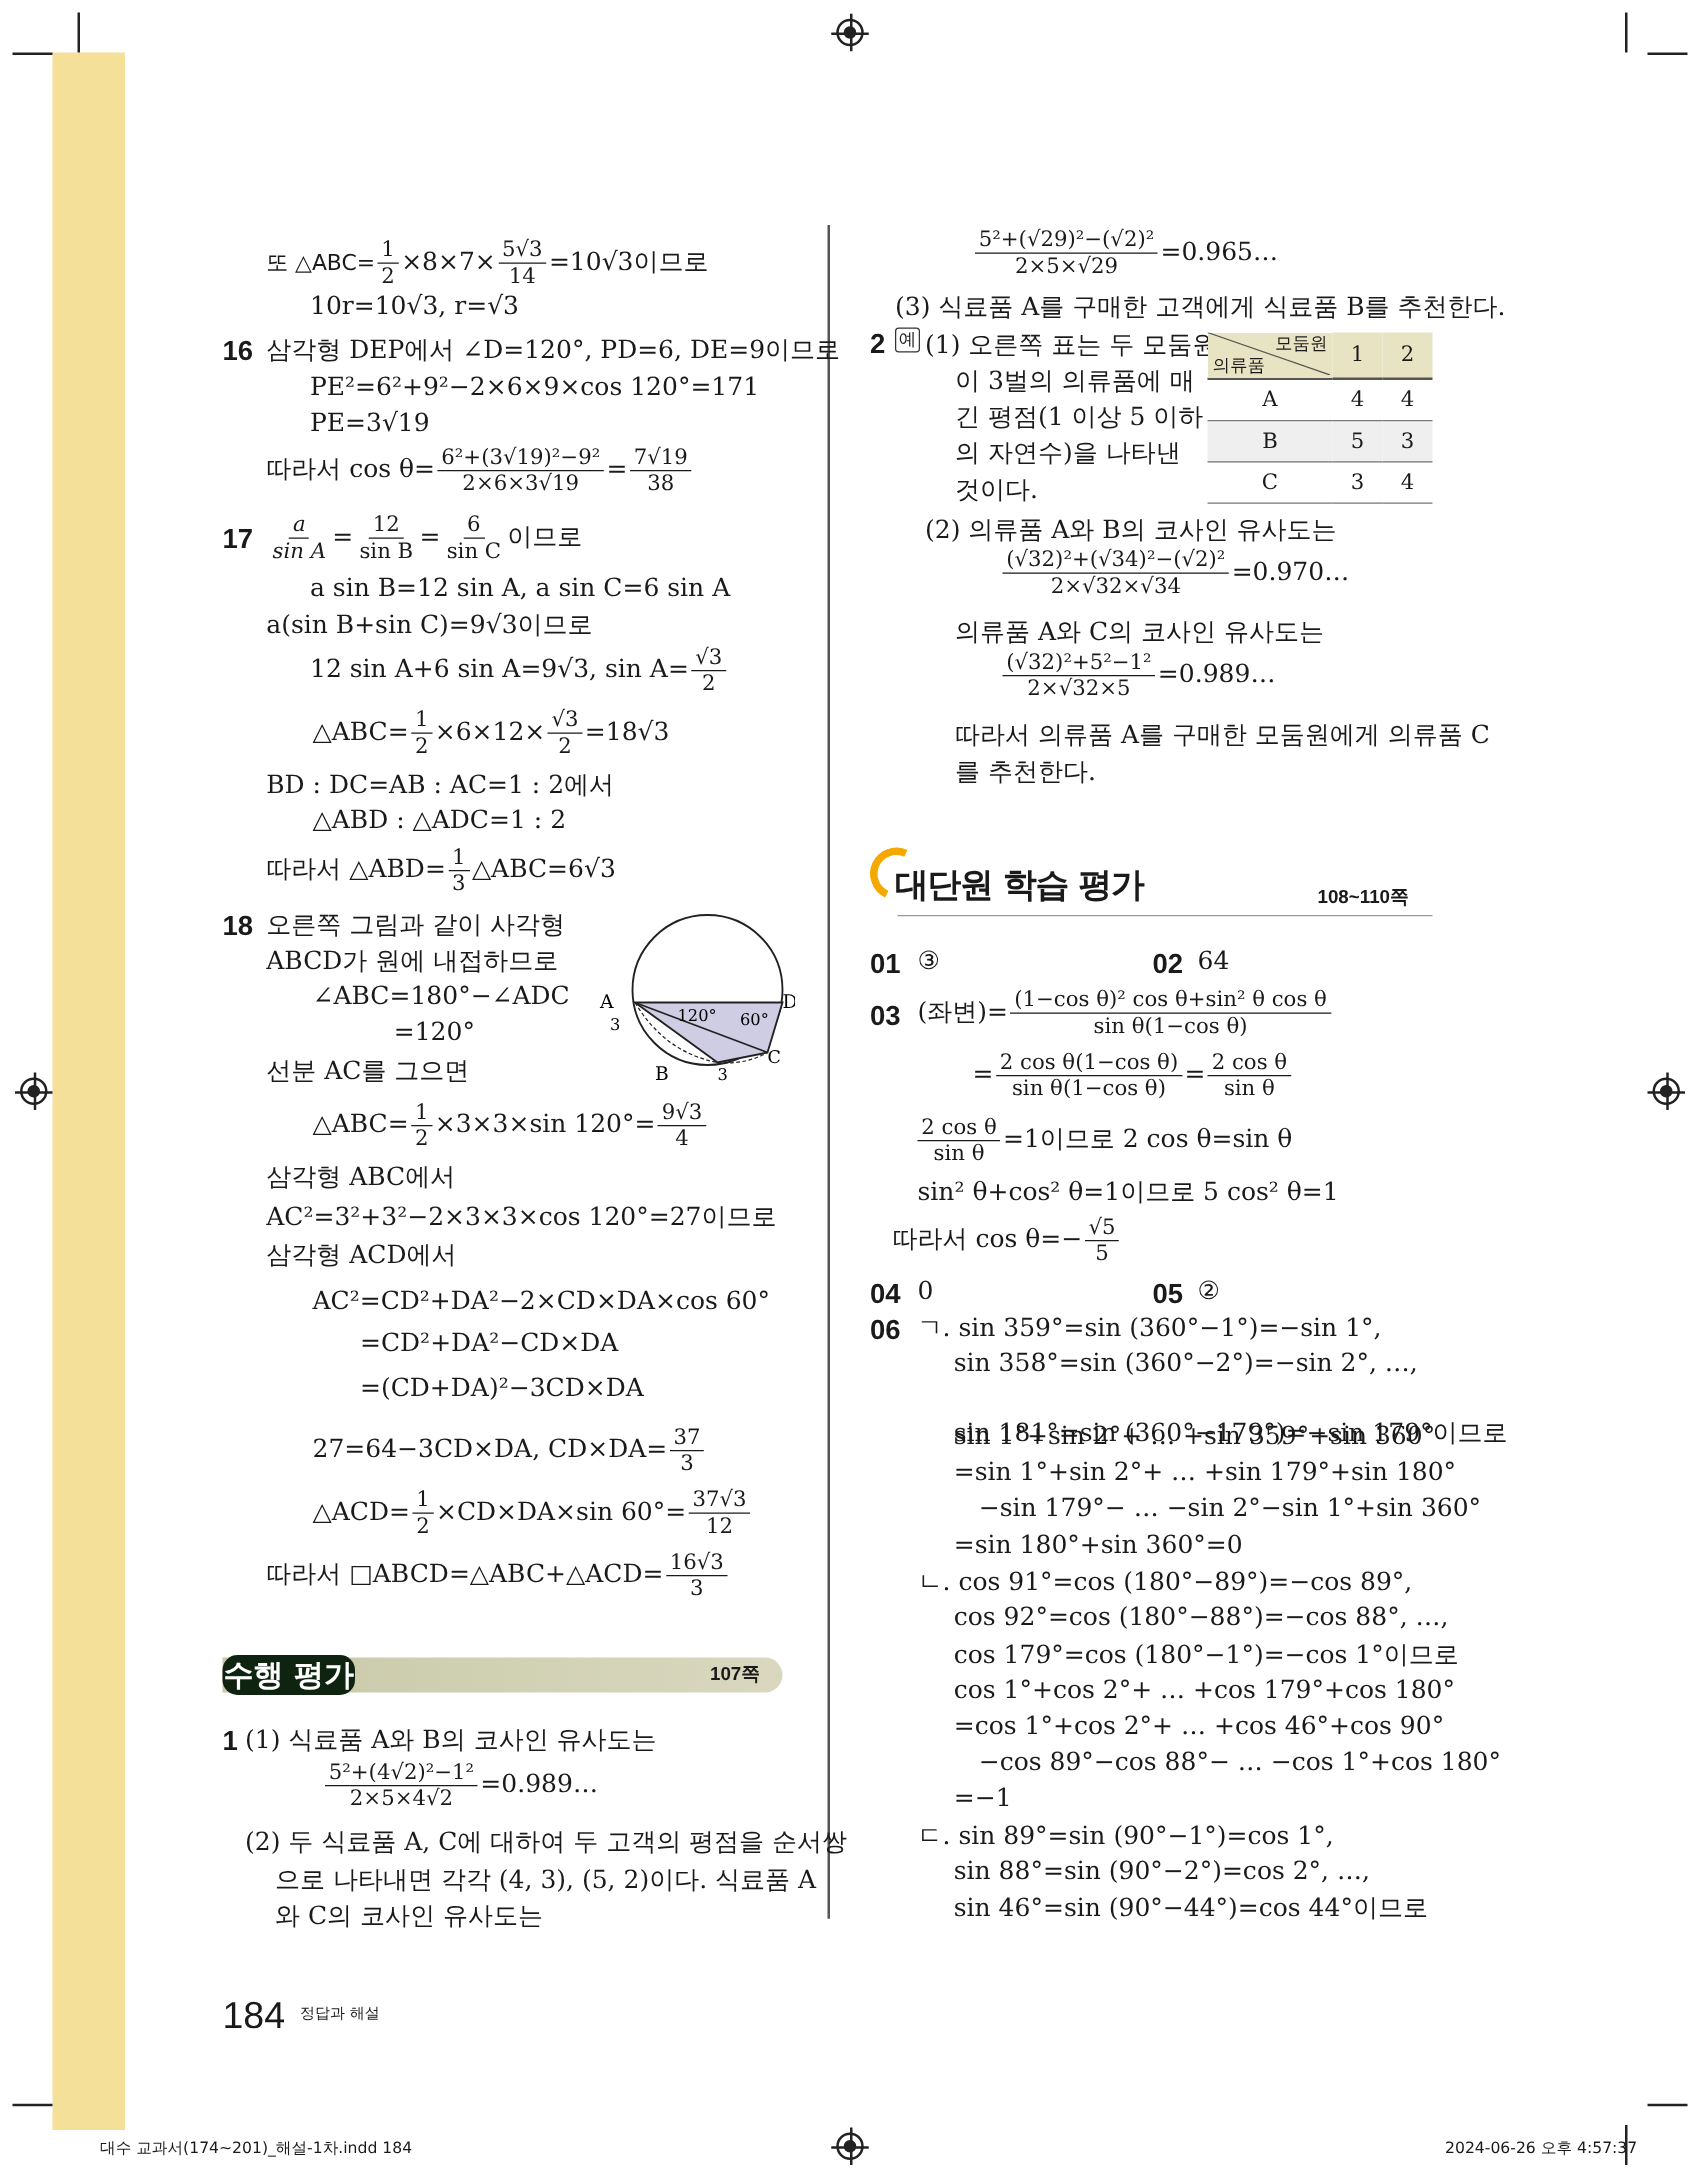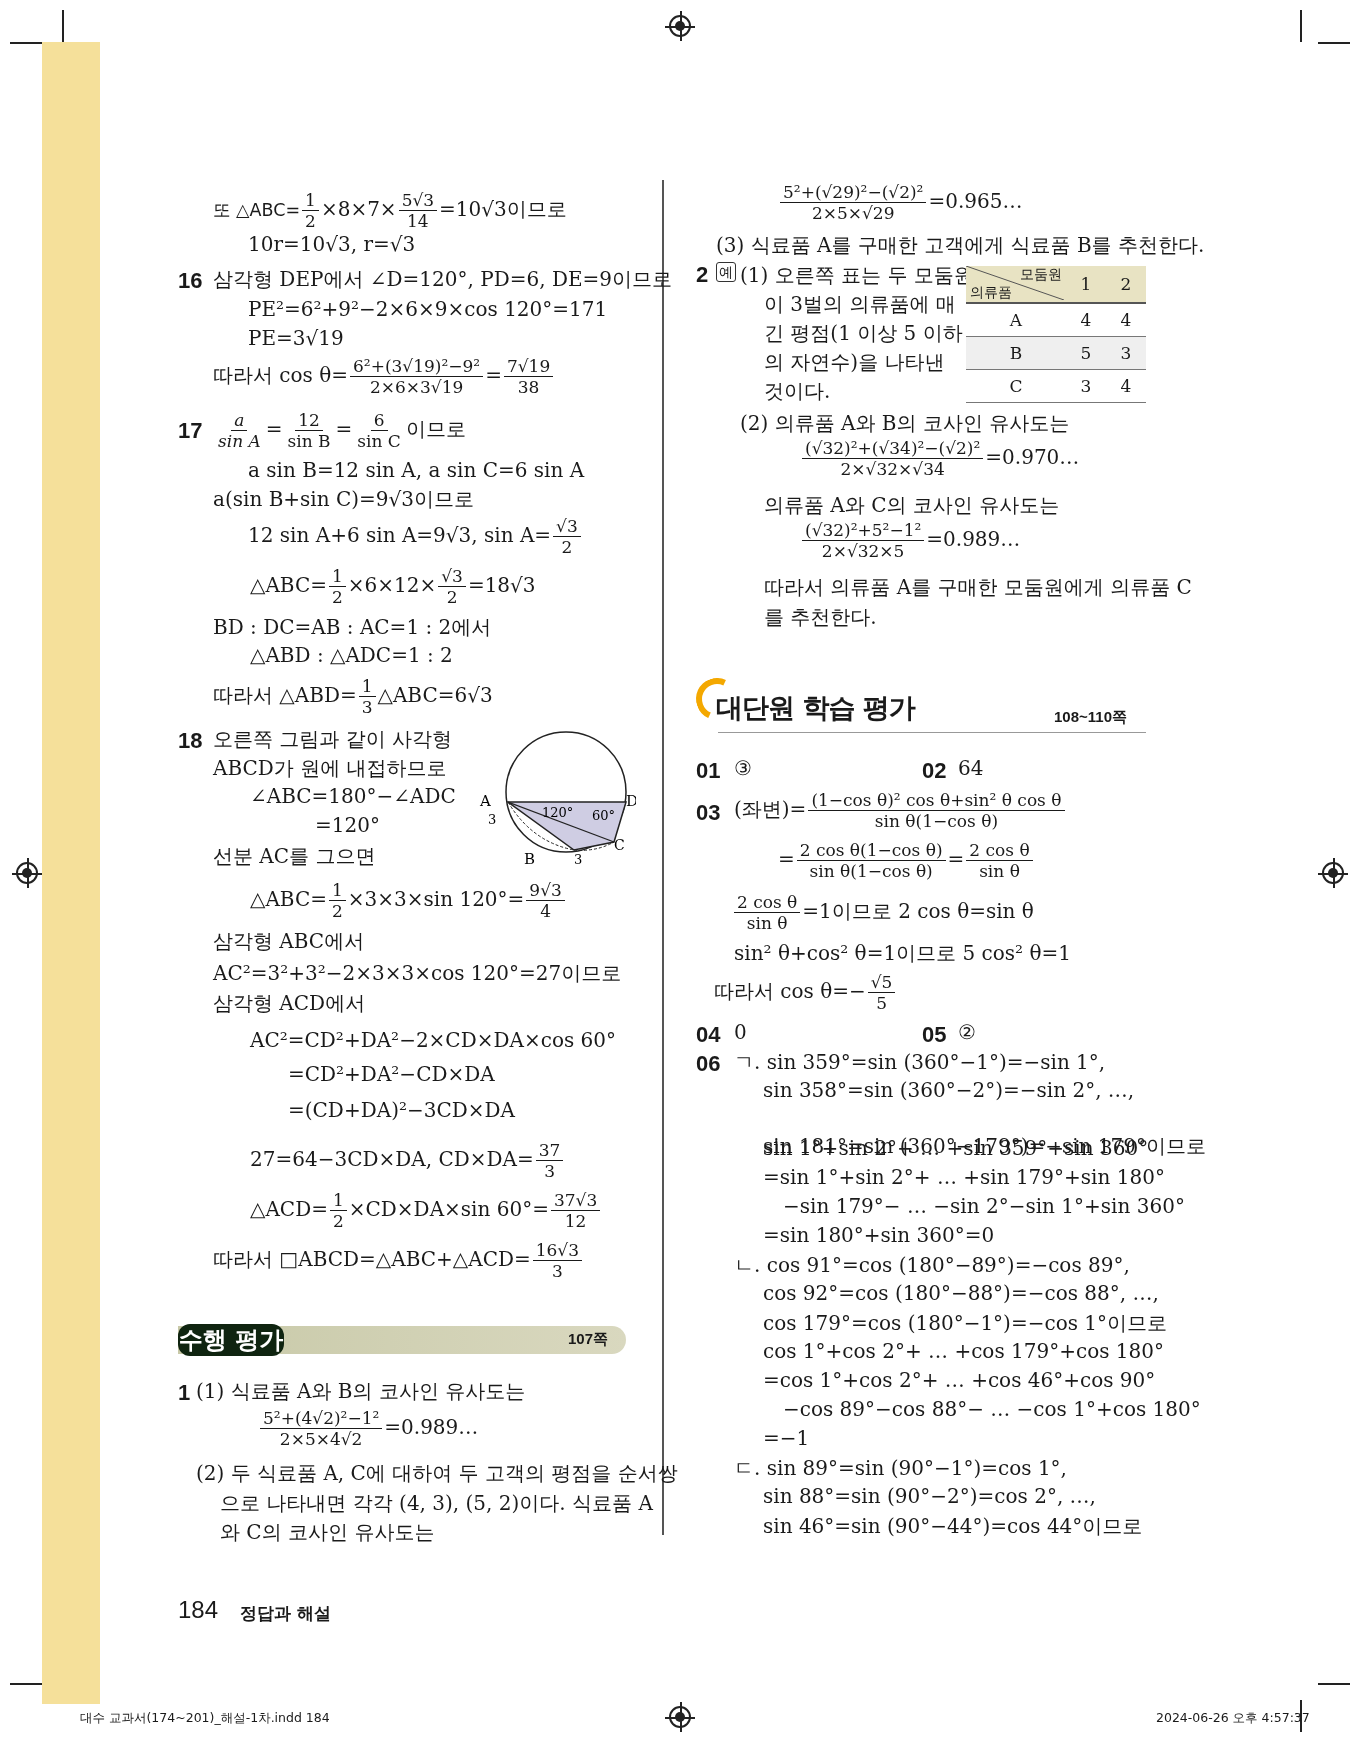--- a/index.html
+++ b/index.html
@@ -28,22 +28,22 @@
   .perf-page{left:568px;top:1330px;font-family:"Liberation Sans",sans-serif;font-weight:bold;font-size:15px;}
   .big-title{left:716px;top:690px;font-family:"DejaVu Sans",sans-serif;font-weight:bold;font-size:27px;letter-spacing:-1px;}
   .arc{left:696px;top:678px;width:42px;height:42px;border:6px solid #f4a800;border-radius:50%;
        border-right-color:transparent;border-bottom-color:transparent;transform:rotate(-20deg);box-sizing:border-box;}
   .title-rule{left:718px;top:732px;width:428px;height:1.2px;background:#999;}
   .title-page{left:1054px;top:708px;font-family:"Liberation Sans",sans-serif;font-weight:bold;font-size:15px;}
   table.cl{border-collapse:collapse;font-size:17px;}
   table.cl td{height:30px;text-align:center;border-bottom:1px solid #777;}
   table.cl tr.hd td{background:#e8e3c3;border-bottom:2px solid #555;}
   table.cl tr.alt td{background:#efefef;}
-  .footer-num{left:178px;top:1596px;font-family:"Liberation Sans",sans-serif;font-size:24px;}
-  .footer-lbl{left:240px;top:1602px;font-family:"DejaVu Sans",sans-serif;font-size:17px;font-weight:bold;}
+  .footer-num{left:178px;top:1596px;font-family:"Liberation Sans",sans-serif;font-size:30px;}
+  .footer-lbl{left:240px;top:1602px;font-family:"DejaVu Sans",sans-serif;font-size:12px;font-weight:normal;}
   .slug{font-family:"DejaVu Sans",sans-serif;font-size:12.5px;}
 </style>
 </head>
 <body>
 
 <div class="abs sidebar"></div>
 <div class="abs crop" style="left:62px;top:10px;width:1.5px;height:32px;"></div>
 <div class="abs crop" style="left:1300px;top:10px;width:1.5px;height:32px;"></div>
 <div class="abs crop" style="left:10px;top:42px;width:32px;height:1.5px;"></div>
 <div class="abs crop" style="left:1318px;top:42px;width:32px;height:1.5px;"></div>

